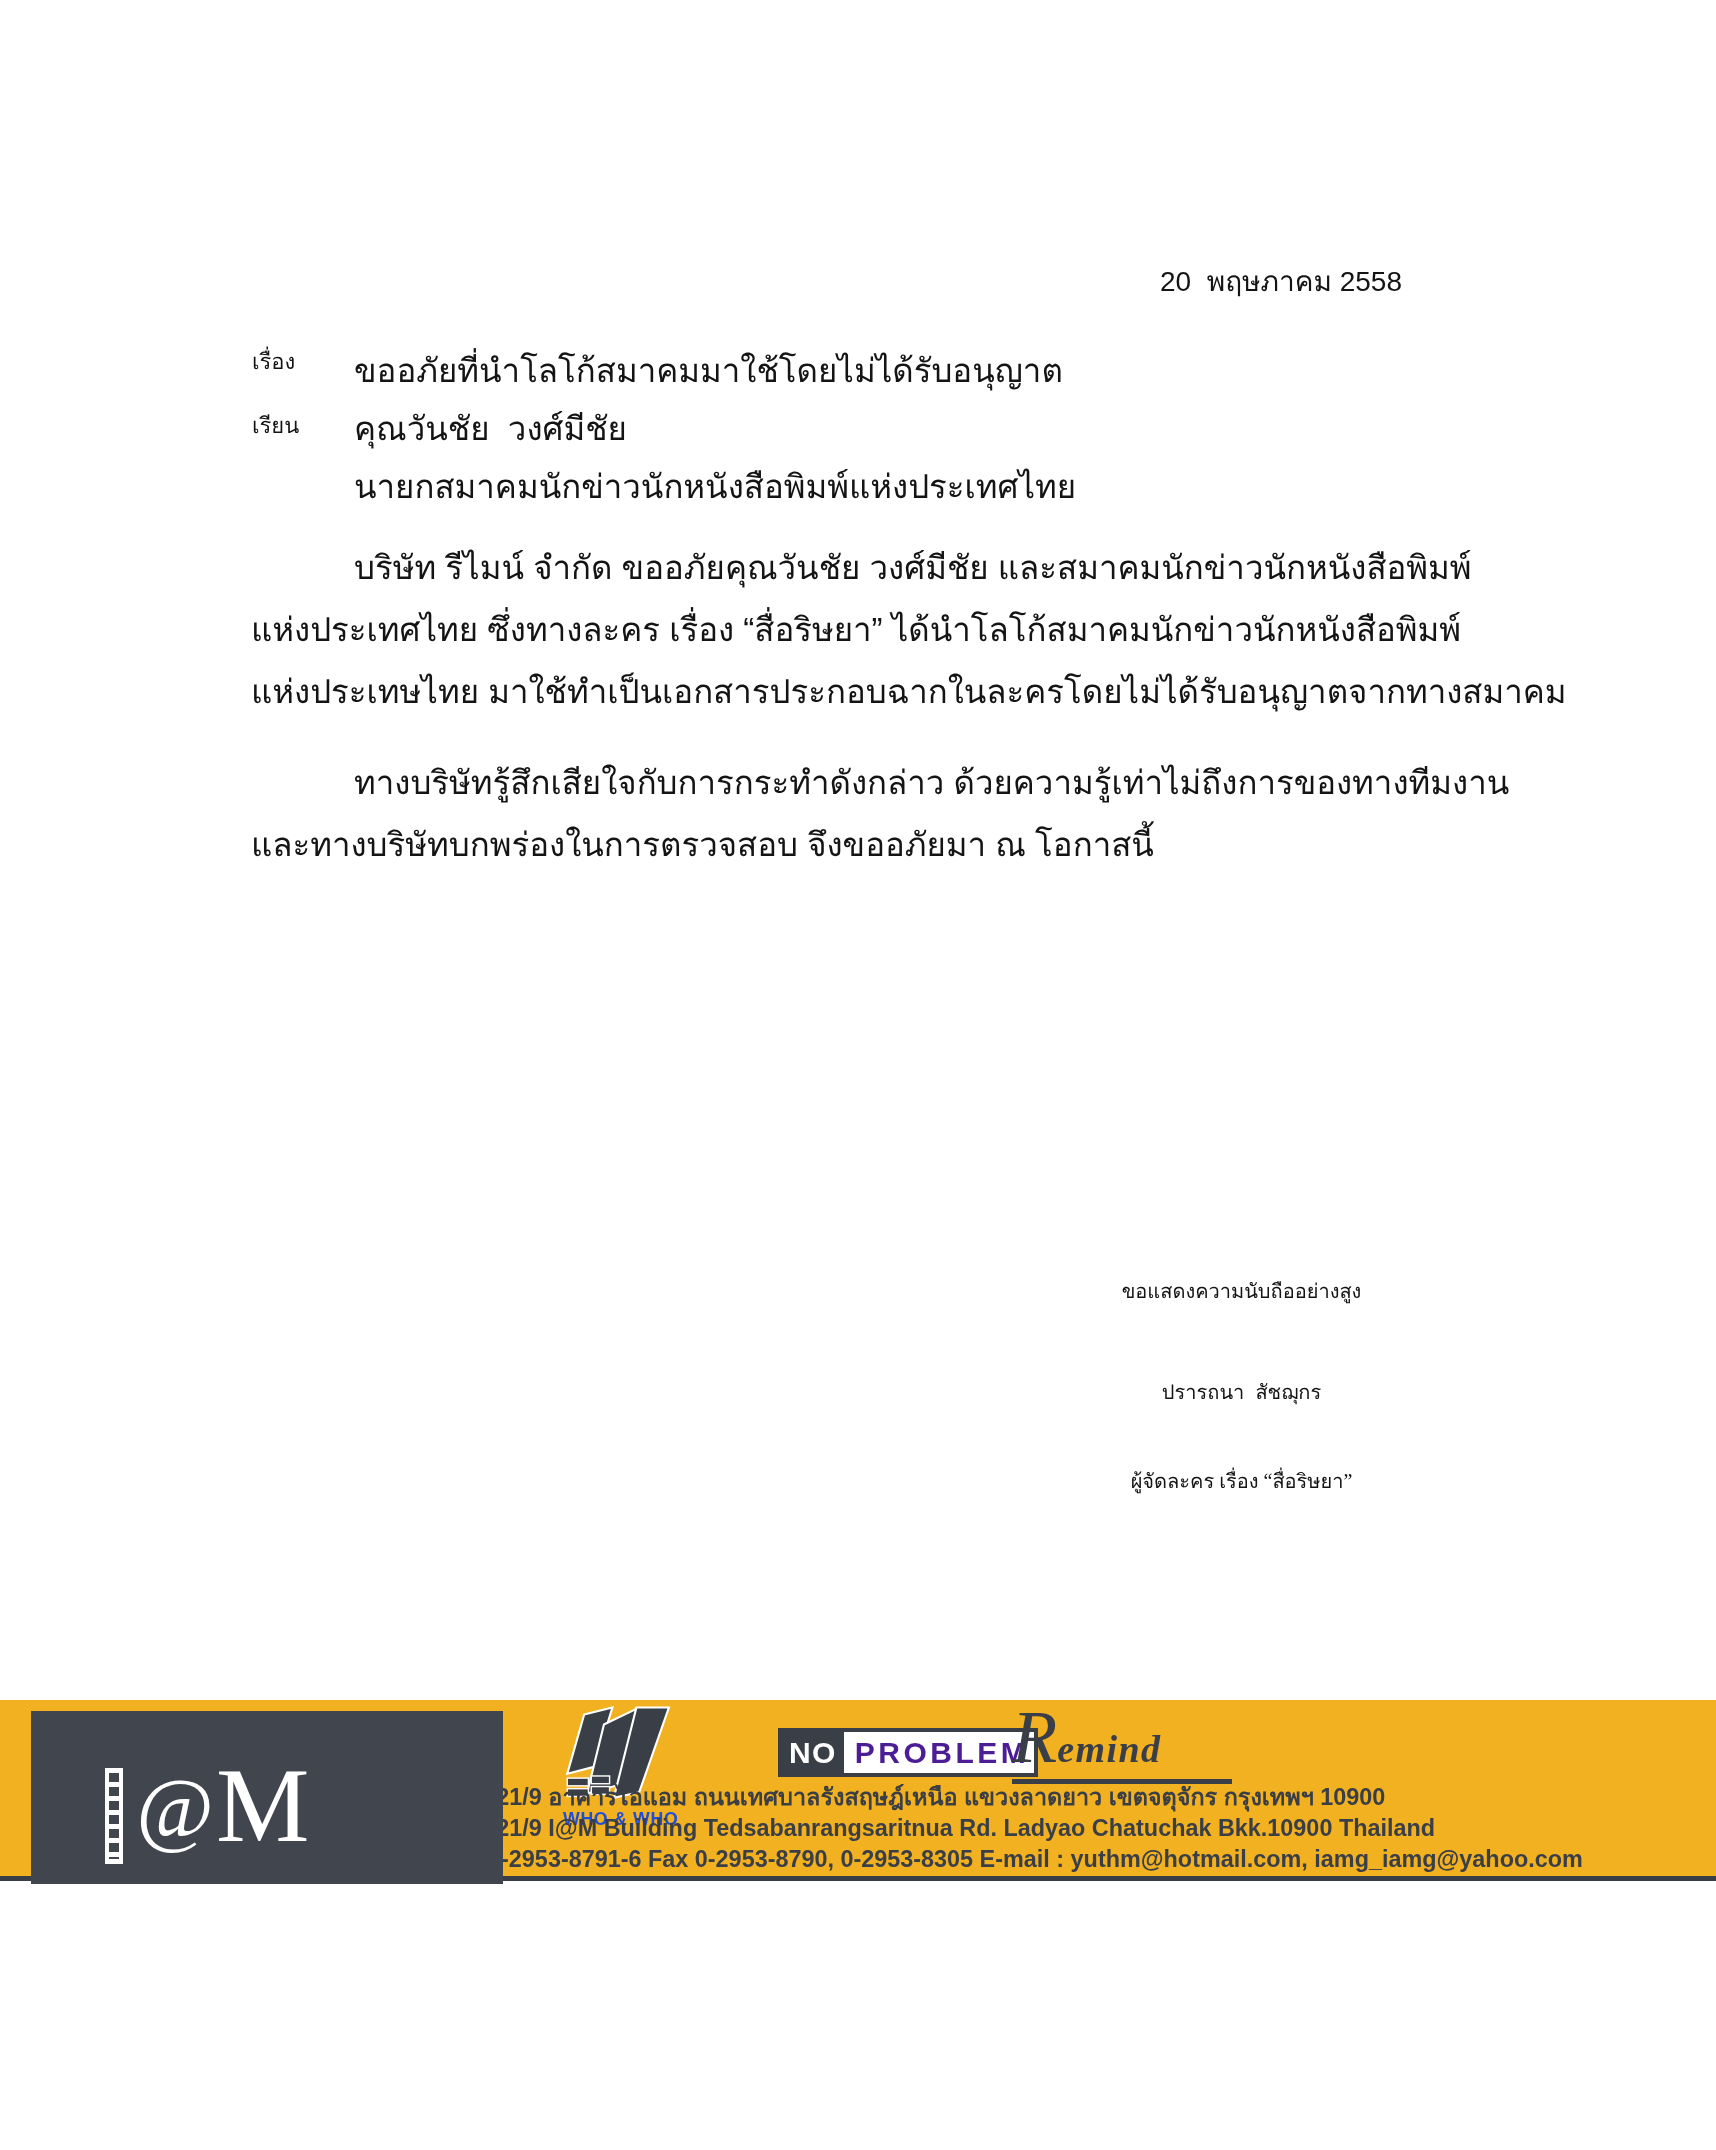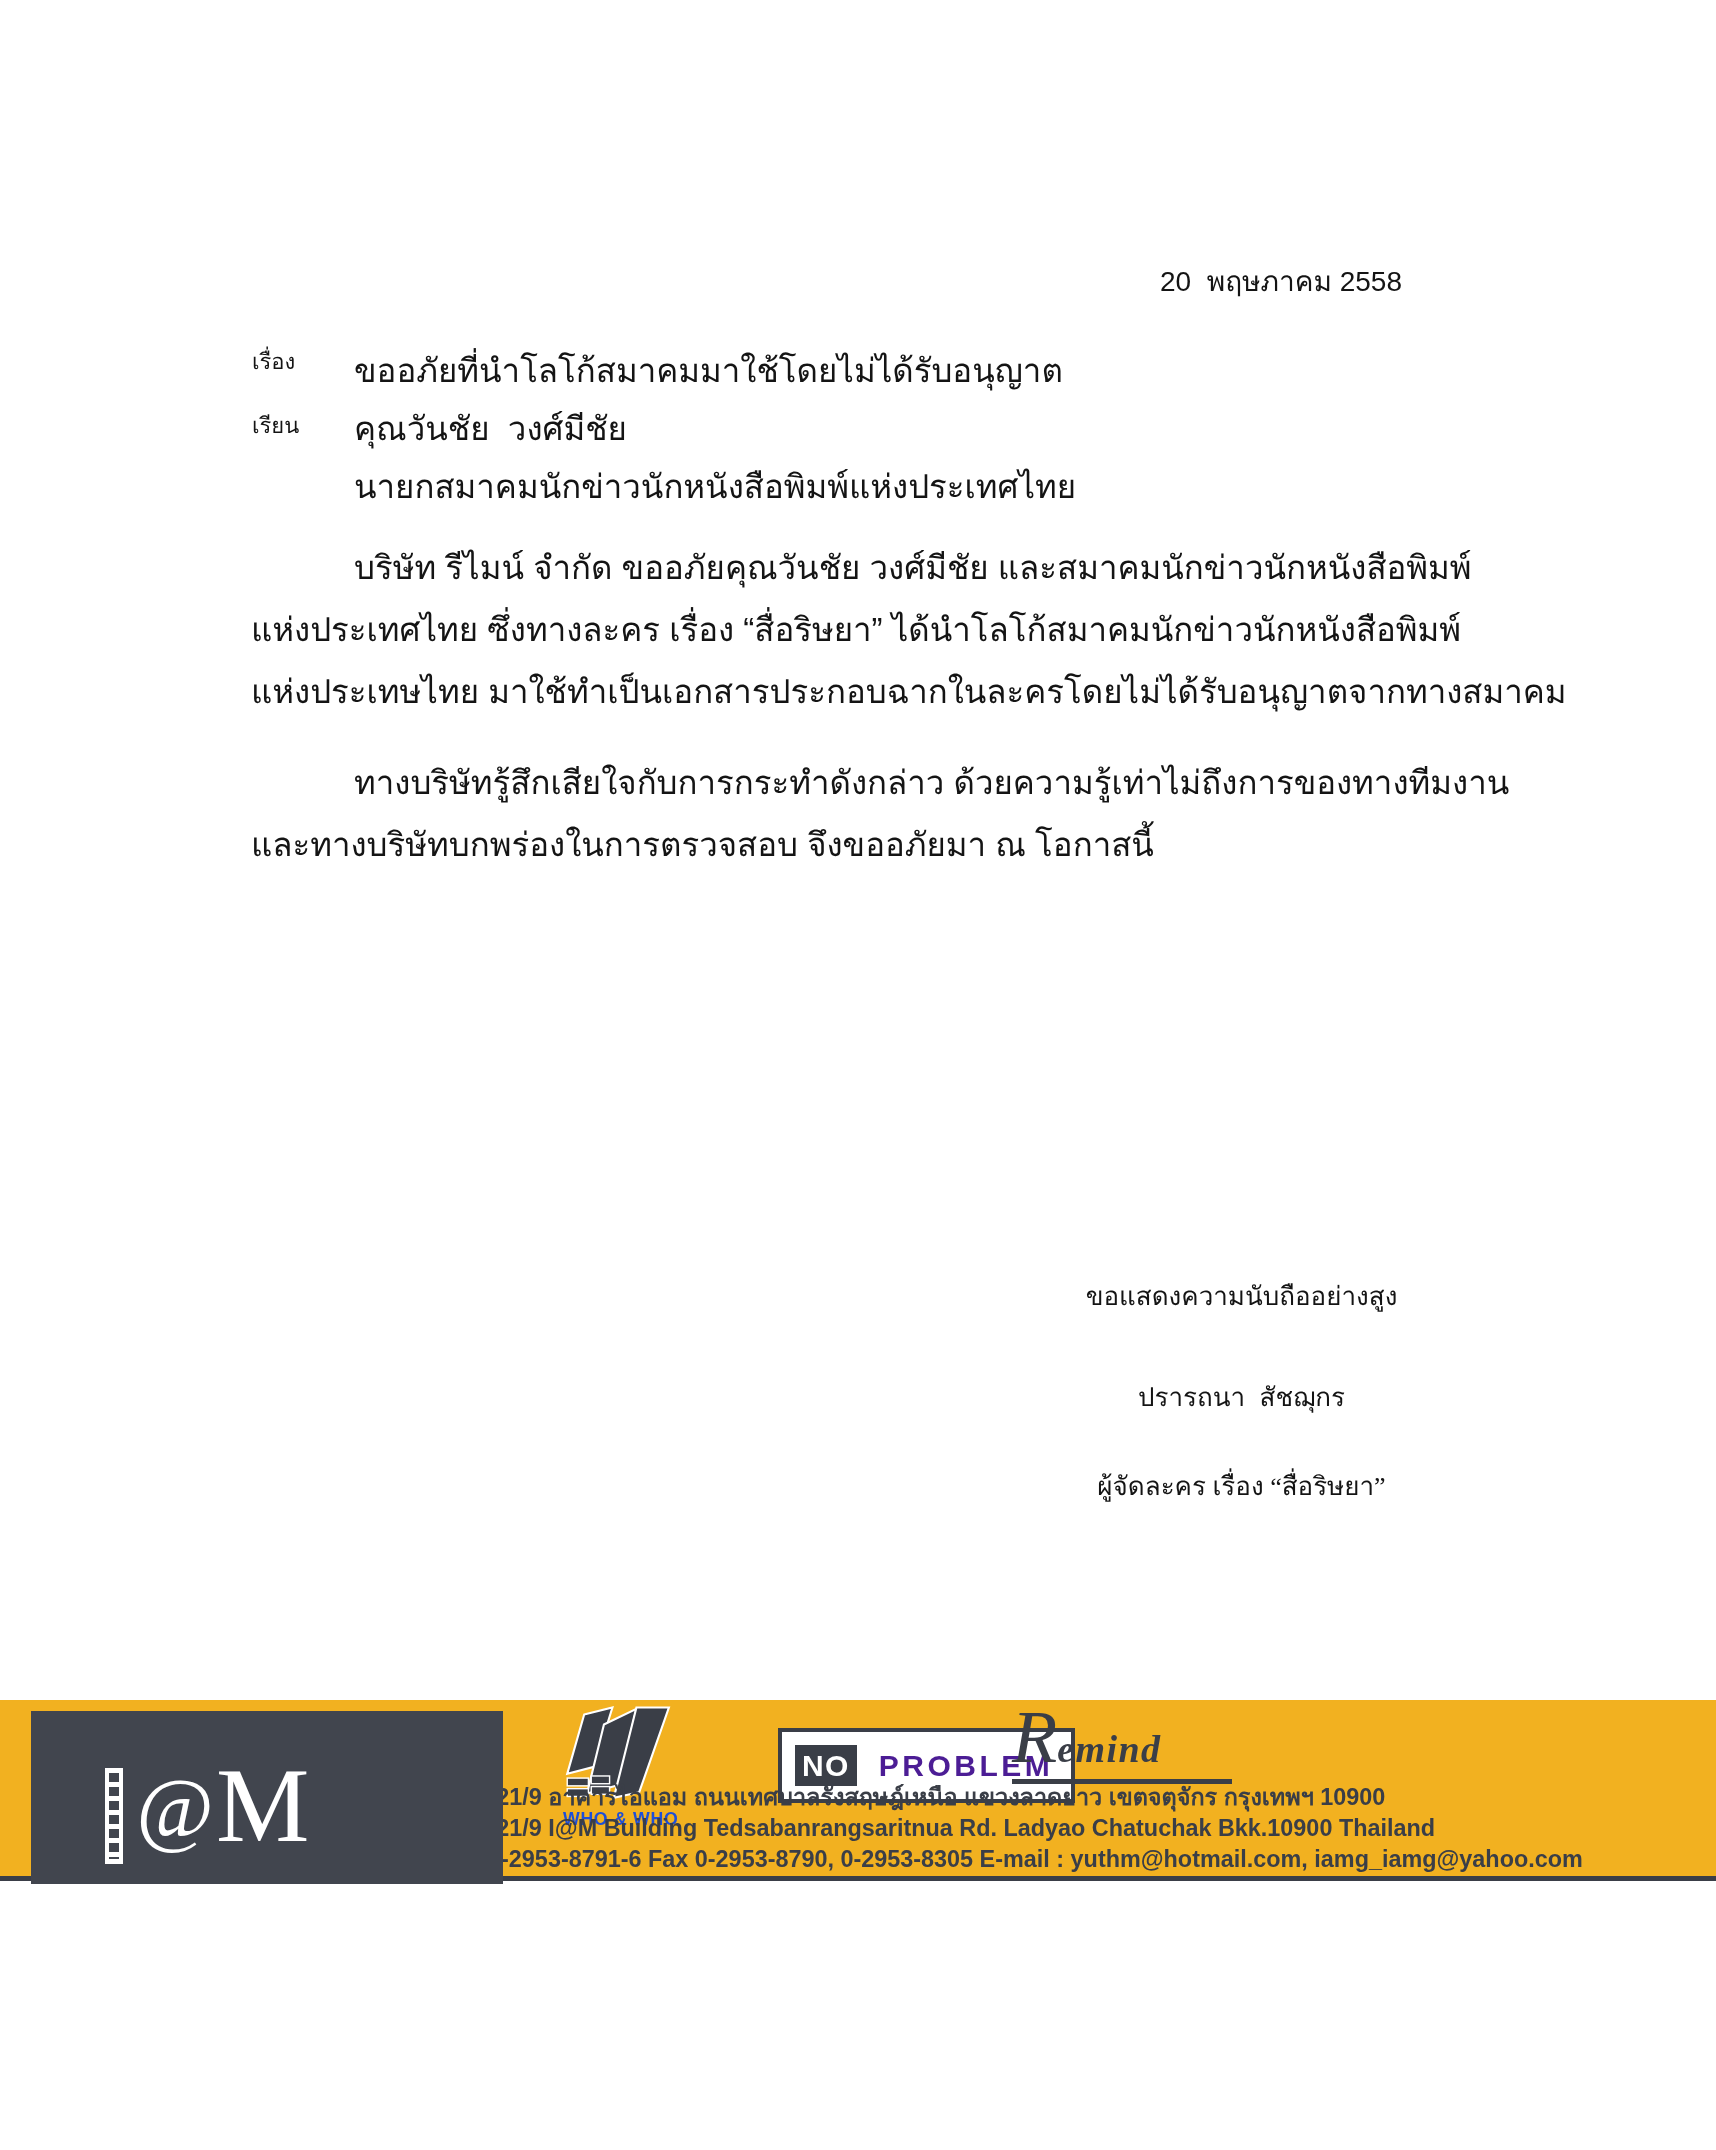--- a/index.html
+++ b/index.html
@@ -19,21 +19,21 @@
   .subject-val{left:354px;top:344px;}
   .to-lbl{left:252px;top:402px;margin-top:6px;}
   .to-val{left:354px;top:402px;}
   .to-title{left:354px;top:460px;}
   .para{position:absolute;left:251px;width:1197px;font-size:33px;}
   .pline{line-height:62px;white-space:nowrap;}
   .indent{padding-left:103px;}
   .p1{top:537px;}
   .p2{top:752px;}
   .p3{top:901px;}
-  .sig{left:988px;width:507px;text-align:center;font-size:26px;}
+  .sig{left:988px;width:507px;text-align:center;font-size:20px;}
   .closing{top:1275px;}
   .signer{top:1376px;}
   .signer-title{top:1465px;font-family:Liberation Serif, serif;}
 
   
   .footer{
     position:absolute;left:0;top:1700px;width:1716px;height:176px;
     background:#F2B120;border-bottom:5.7px solid #3A3E47;
   }
   .iam-box{
@@ -57,21 +57,21 @@
     font-size:105px;color:#ffffff;line-height:1;letter-spacing:-2.8px;
   }
   .who{position:absolute;left:563px;top:5.7px;width:120px;height:126px;}
   .who-label{
     position:absolute;left:0px;top:103px;font-size:17.7px;font-weight:bold;
     color:#1d4ed8;letter-spacing:0.7px;white-space:nowrap;
   }
   .np{
     position:absolute;left:778px;top:28px;height:41px;
     border:4.3px solid #3A3E47;background:#ffffff;
-    display:flex;align-items:stretch;padding:13px;gap:22px;
+    display:flex;align-items:stretch;padding:0;gap:11px;
   }
   .np-no{
     background:#3A3E47;color:#ffffff;font-size:30px;font-weight:bold;
     display:flex;align-items:center;padding:0 7px;letter-spacing:1.4px;
   }
   .np-problem{
     color:#4c1d95;font-size:30px;font-weight:bold;letter-spacing:3.5px;
     display:flex;align-items:center;padding-right:4.3px;
   }
   .remind{

